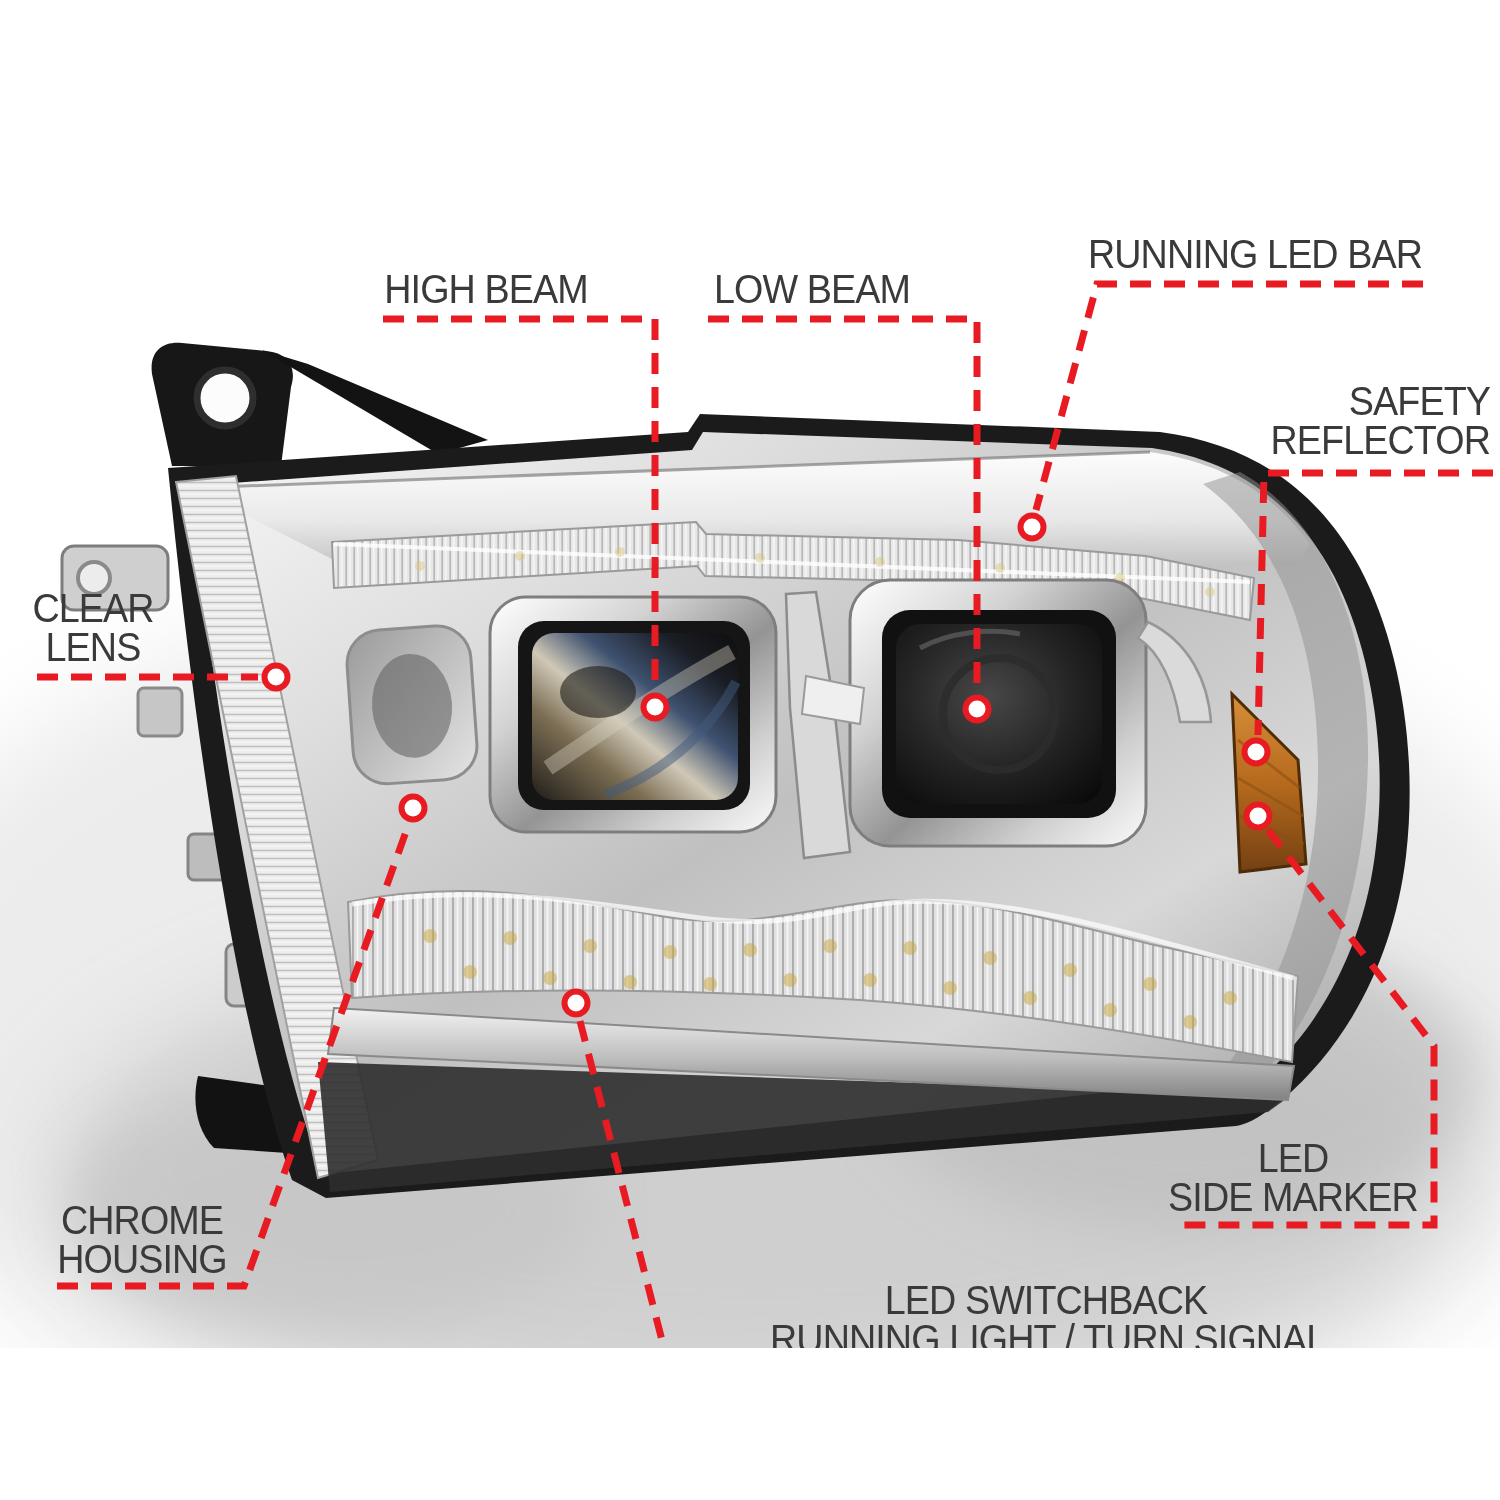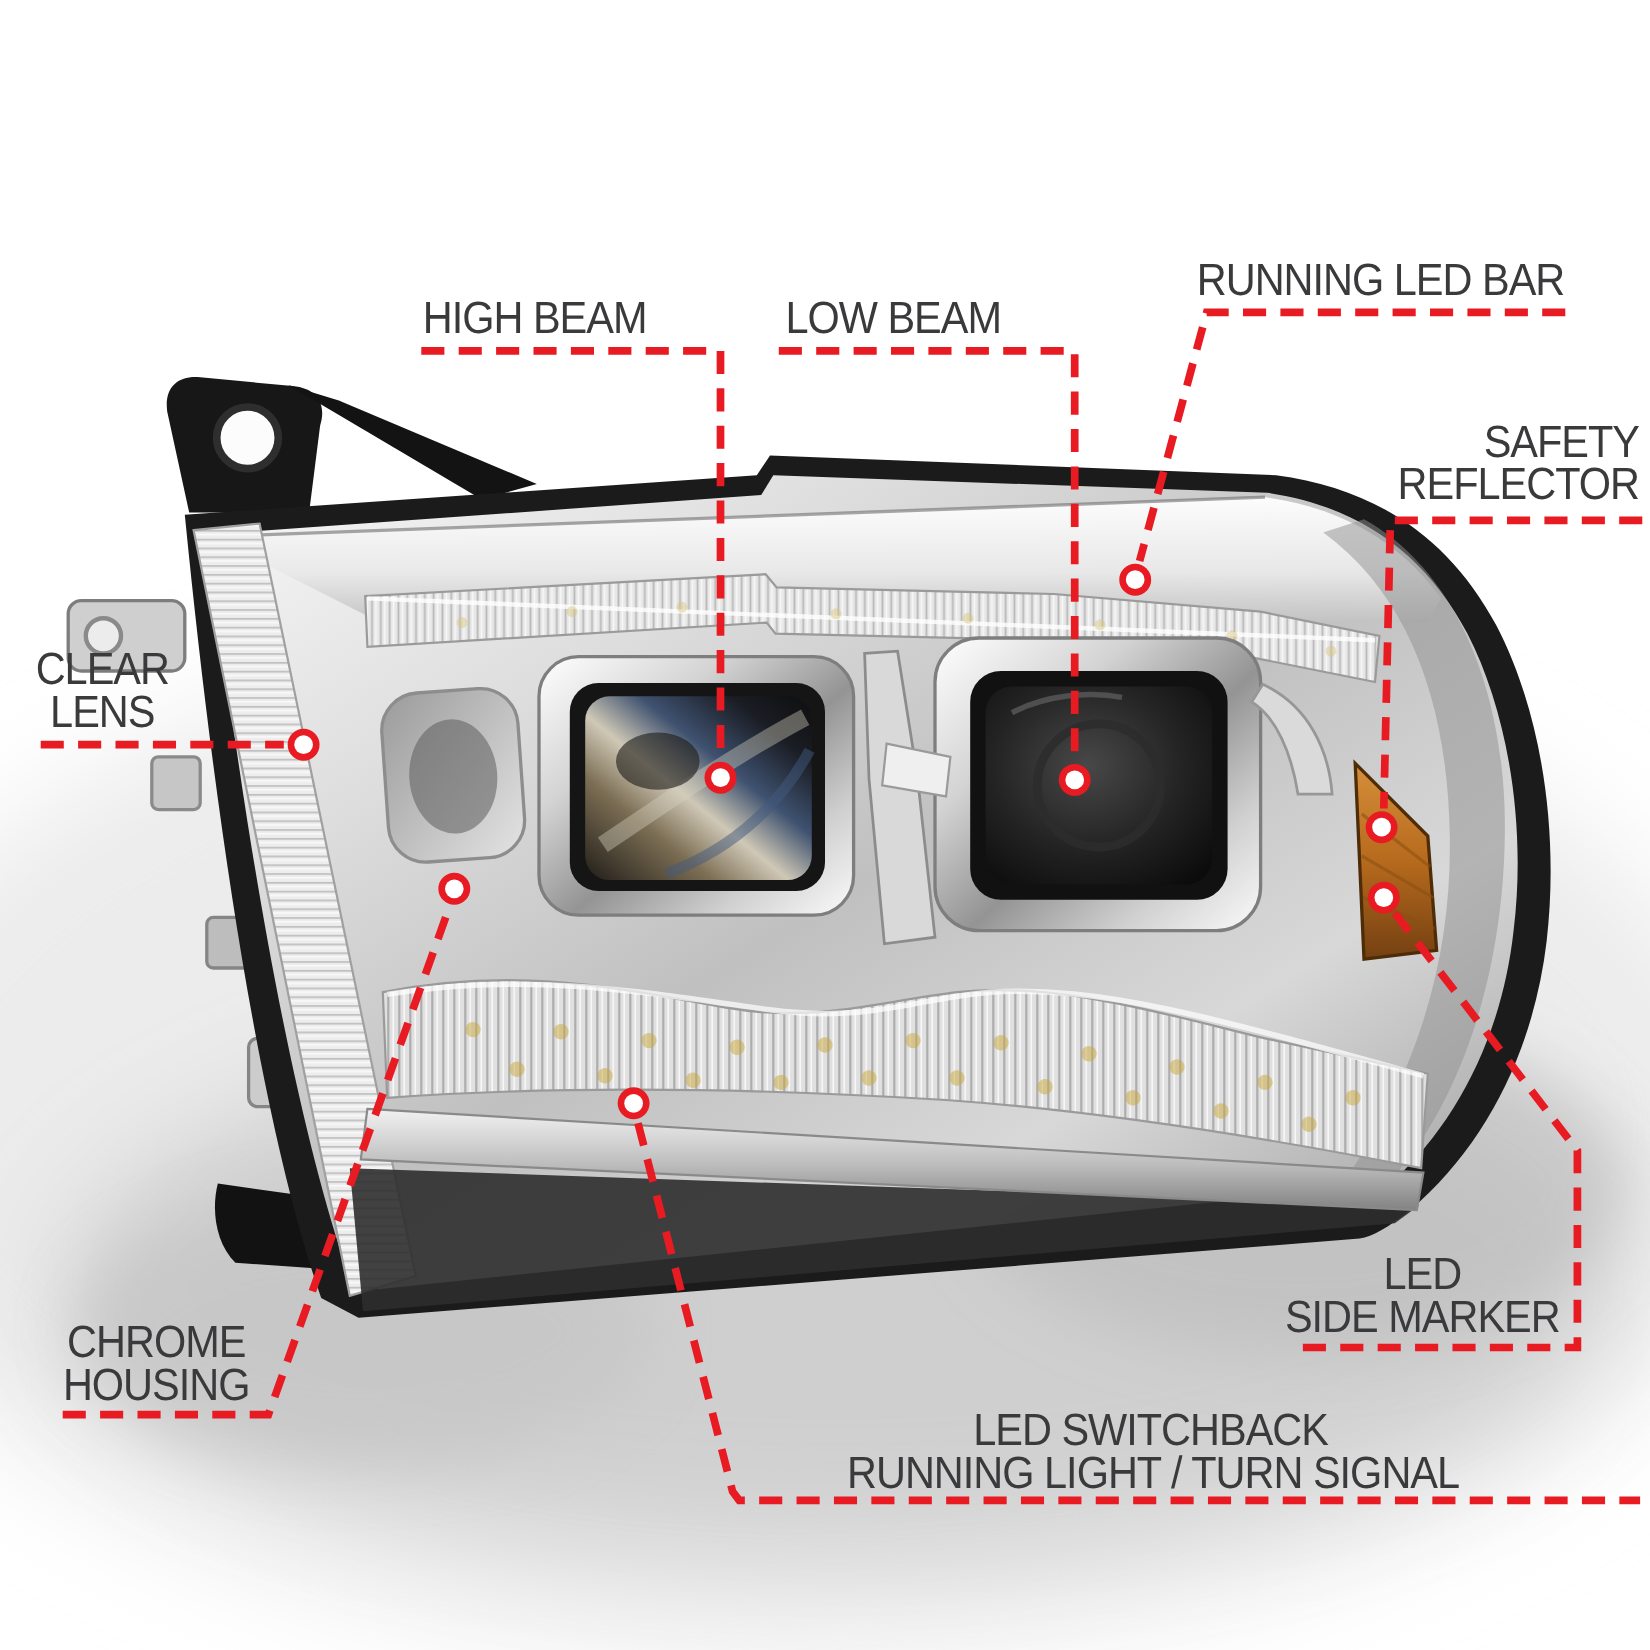--- a/index.html
+++ b/index.html
@@ -1,16 +1,16 @@
 <!DOCTYPE html>
 <html><head>
 <meta charset="utf-8">
 <style>
   html,body{margin:0;padding:0;background:#fff;}
-  .stage{position:relative;width:1500px;height:1500px;overflow:hidden;background:#ffffff;
+  .stage{position:relative;width:1500px;height:1348px;overflow:hidden;background:#ffffff;
          font-family:"Liberation Sans",sans-serif;}
   .stage svg{position:absolute;left:0;top:0;}
   .label{position:absolute;color:#3a3a3c;font-size:41px;line-height:39px;letter-spacing:-1px;
          text-align:center;white-space:nowrap;transform:scaleX(.92);transform-origin:center top;}
   .label span{display:block;}
   .label.right{text-align:right;transform-origin:right top;}
 </style>
 </head>
 <body>
 

